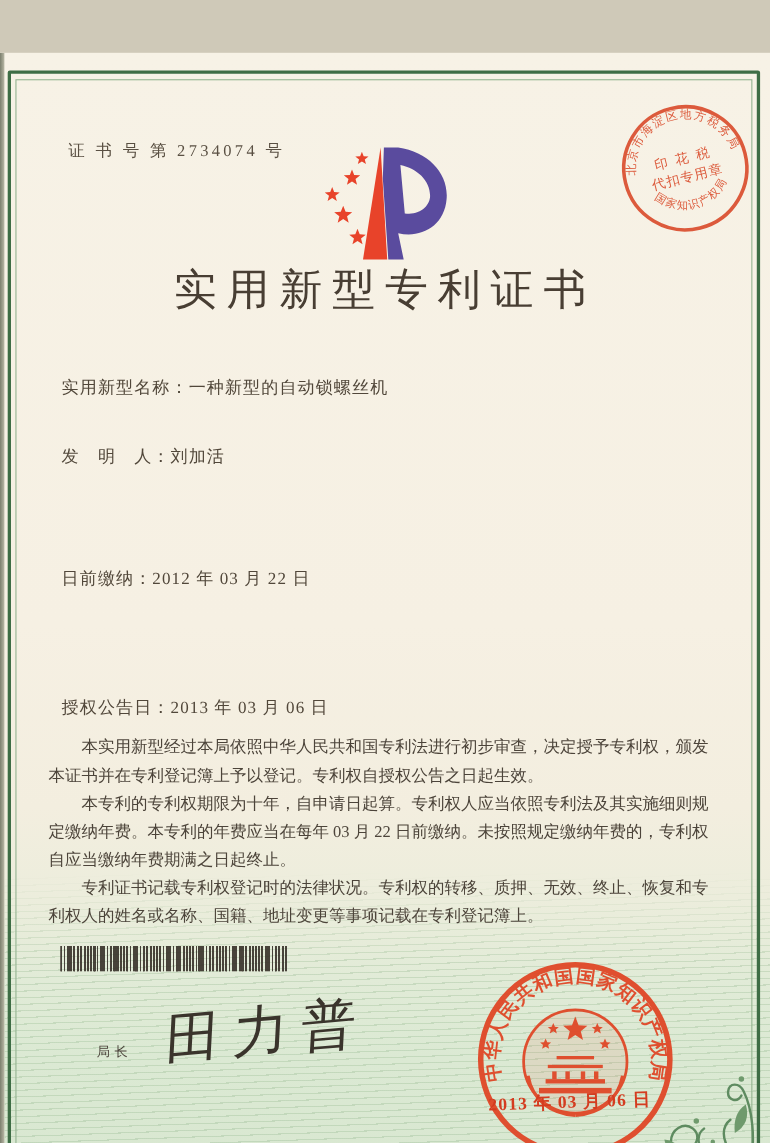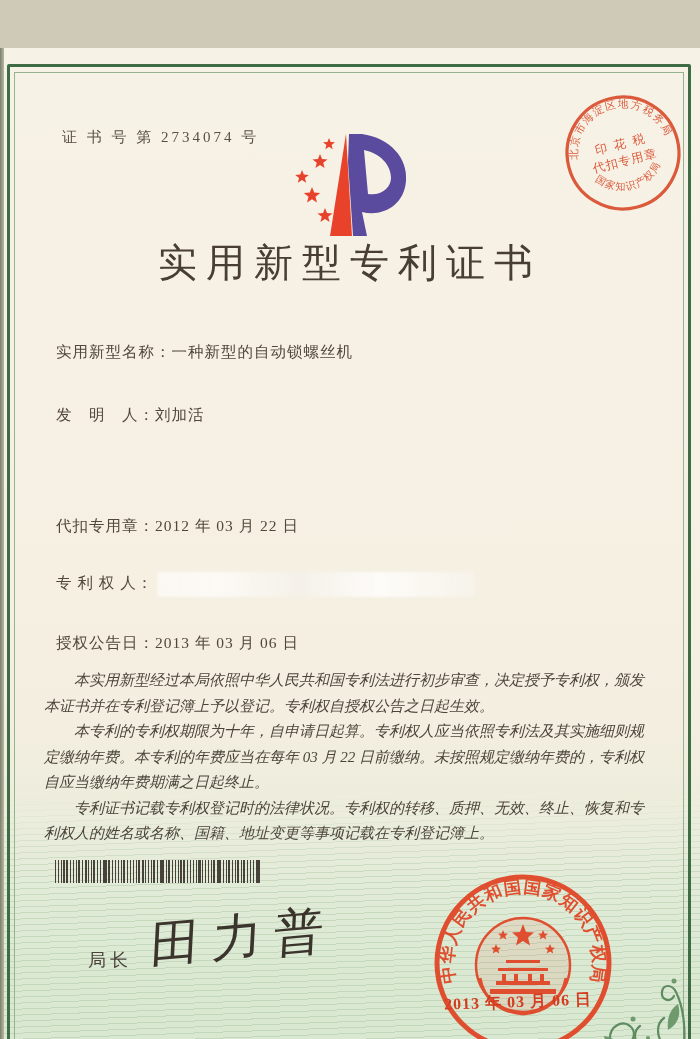--- a/index.html
+++ b/index.html
@@ -21,27 +21,27 @@
   .title{position:absolute;left:0;top:188px;width:100%;text-align:center;
     font-size:39px;font-weight:normal;letter-spacing:9px;color:#483e33;}
   .field{position:absolute;left:56px;font-size:15.5px;letter-spacing:1px;color:#51473a;white-space:nowrap;}
   .f0{top:294px}.f1{top:357px}.f2{top:413px}.f3{top:468px}.f4{top:524px}.f5{top:585px}
   .redacted{display:inline-block;vertical-align:middle;width:318px;height:25px;margin-left:4px;
     border-radius:3px;
     background:linear-gradient(90deg,rgba(255,255,255,.55),rgba(252,250,246,.92) 20%,rgba(244,241,234,.8) 45%,rgba(253,252,249,.95) 70%,rgba(246,243,236,.75));
     filter:blur(1px);}
   .body-text{position:absolute;left:44px;top:620px;width:614px;font-size:15px;
     line-height:25.5px;color:#4c443a;}
-  .body-text p{margin:0;text-indent:2em;font-style:italic;}
+  .body-text p{margin:0;text-indent:2em;}
   .barcode{position:absolute;left:55px;top:812px;width:206px;height:23px;opacity:.88;
     background-image:
       repeating-linear-gradient(90deg,#332c25 0px,#332c25 1.5px,transparent 1.5px,transparent 3px),
       repeating-linear-gradient(90deg,#332c25 0px,#332c25 1px,transparent 1px,transparent 7.5px),
       repeating-linear-gradient(90deg,transparent 0px,transparent 11px,#332c25 11px,#332c25 13px,transparent 13px,transparent 19px);}
-  .director-label{position:absolute;left:88px;top:900px;font-size:18px;letter-spacing:4px;color:#4a423a;}
+  .director-label{position:absolute;left:88px;top:900px;font-size:12px;letter-spacing:4px;color:#4a423a;}
   .signature{position:absolute;left:150px;top:856px;font-size:50px;color:#3a342c;
     letter-spacing:12px;transform:rotate(-5deg) skewX(-8deg);white-space:nowrap;}
   .tax-stamp{position:absolute;left:562px;top:44px;width:122px;height:122px;transform:rotate(-14deg);opacity:.92;}
   .main-seal{position:absolute;left:428px;top:820px;width:190px;height:190px;opacity:.95;}
   .seal-date{position:absolute;left:444px;top:944px;font-size:16px;font-weight:bold;
     letter-spacing:1px;color:#d43c20;white-space:nowrap;transform:rotate(-2deg);}
   .footer{position:absolute;left:0;top:998px;width:100%;text-align:left;
     font-size:13.5px;letter-spacing:3px;color:#4c443a;}
   .flourish{position:absolute;left:584px;top:878px;width:106px;height:146px;}
   .svgtext{font-family:"Liberation Serif","DejaVu Serif",serif;}
@@ -89,24 +89,21 @@
 
   <div class="title">实用新型专利证书</div>
 
   <div class="field f1">
     <span>发　明　人：</span><span>刘加活</span>
   </div>
   <div class="field f0">
     <span>实用新型名称：</span><span>一种新型的自动锁螺丝机</span>
   </div>
   <div class="field f3">
-    <span>代扣专用章：</span><span>2012 年 03 月 22 日</span>
-  </div>
-  <div class="field f4">
-    <span>专 利 权 人：</span><span class="redacted"></span>
+    <span>日前缴纳：</span><span>2012 年 03 月 22 日</span>
   </div>
   <div class="field f5">
     <span>授权公告日：</span><span>2013 年 03 月 06 日</span>
   </div>
 
   <div class="body-text">
     <p>本实用新型经过本局依照中华人民共和国专利法进行初步审查，决定授予专利权，颁发本证书并在专利登记簿上予以登记。专利权自授权公告之日起生效。</p>
     <p>本专利的专利权期限为十年，自申请日起算。专利权人应当依照专利法及其实施细则规定缴纳年费。本专利的年费应当在每年 03 月 22 日前缴纳。未按照规定缴纳年费的，专利权自应当缴纳年费期满之日起终止。</p>
     <p>专利证书记载专利权登记时的法律状况。专利权的转移、质押、无效、终止、恢复和专利权人的姓名或名称、国籍、地址变更等事项记载在专利登记簿上。</p>
   </div>

